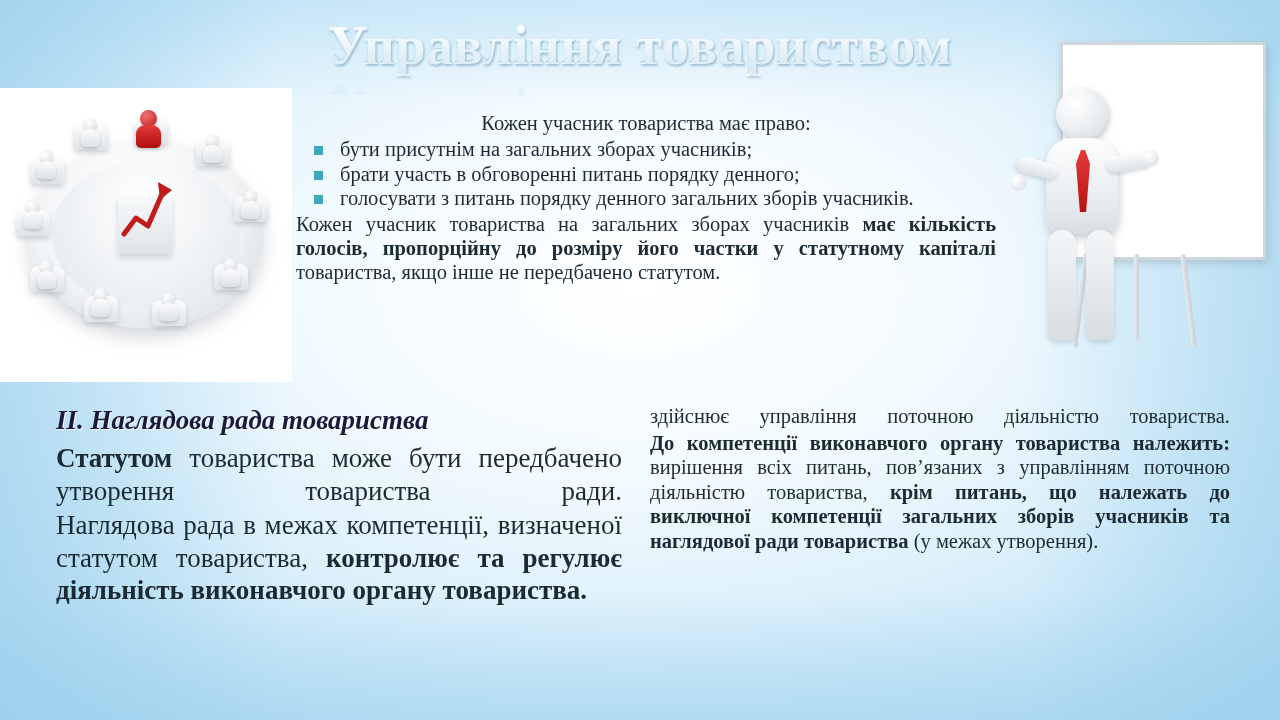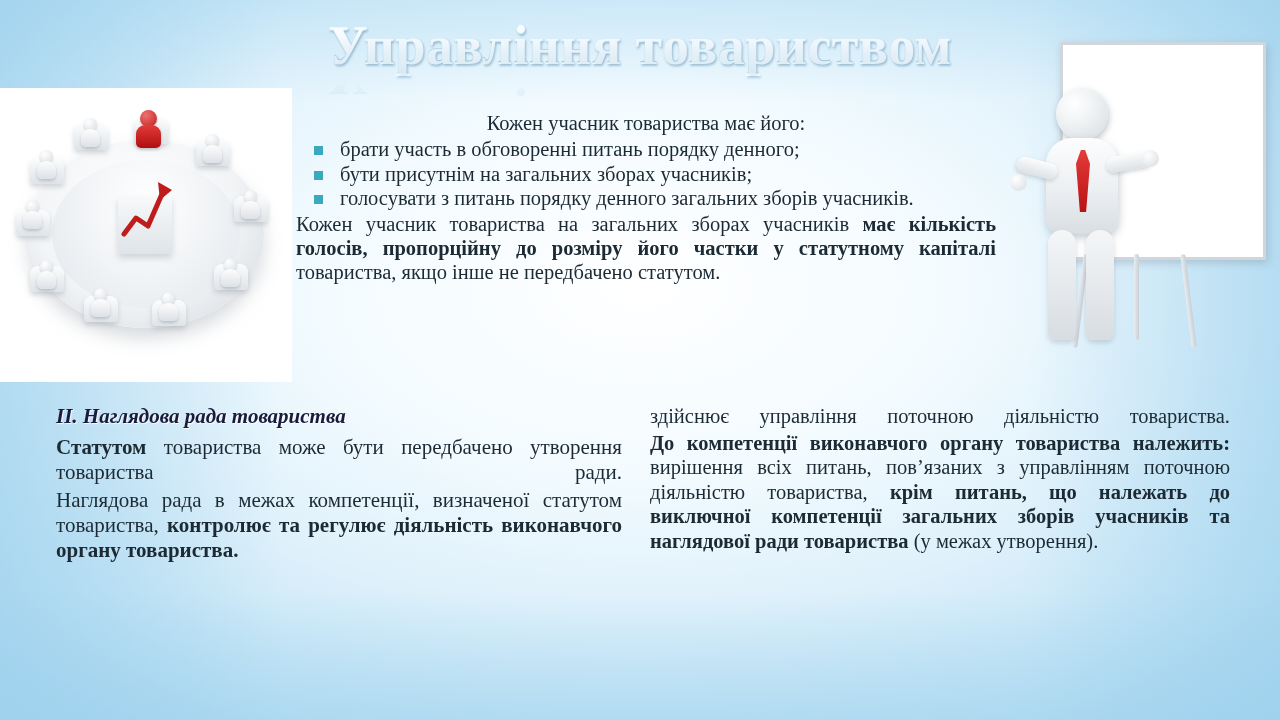--- a/index.html
+++ b/index.html
@@ -303,21 +303,21 @@
   }
   .bi {
     font-weight: bold;
   }
 
   .col-left {
     position: absolute;
     left: 56px;
     top: 404px;
     width: 566px;
-    font-size: 21px;
+    font-size: 27px;
     line-height: 1.2;
     color: #1b2a33;
     z-index: 4;
   }
   .col-right {
     position: absolute;
     left: 650px;
     top: 404px;
     width: 580px;
     font-size: 20.5px;
@@ -441,24 +441,24 @@
       <div class="p-arm-r"></div>
       <div class="p-hand" style="left:126px; top:62px;"></div>
       <div class="p-legs">
         <div class="p-leg" style="left:0;"></div>
         <div class="p-leg" style="left:38px;"></div>
       </div>
     </div>
   </div>
 
   <div class="block-top">
-    <p class="center-line">Кожен учасник товариства має його:</p>
+    <p class="center-line">Кожен учасник товариства має право:</p>
     <ul class="bullets">
+      <li><span class="sq"></span><span>бути присутнім на загальних зборах учасників;</span></li>
       <li><span class="sq"></span><span>брати участь в обговоренні питань порядку денного;</span></li>
-      <li><span class="sq"></span><span>бути присутнім на загальних зборах учасників;</span></li>
       <li><span class="sq"></span><span>голосувати з питань порядку денного загальних зборів учасників.</span></li>
     </ul>
     <p class="para">
       <span>Кожен учасник товариства на загальних зборах учасників </span><span class="bi">має кількість голосів, пропорційну до розміру його частки у статутному капіталі</span><span> товариства, якщо інше не передбачено статутом.</span>
     </p>
   </div>
 
   <div class="col-left">
     <p class="col-head">ІІ. Наглядова рада товариства</p>
     <p class="jp">

